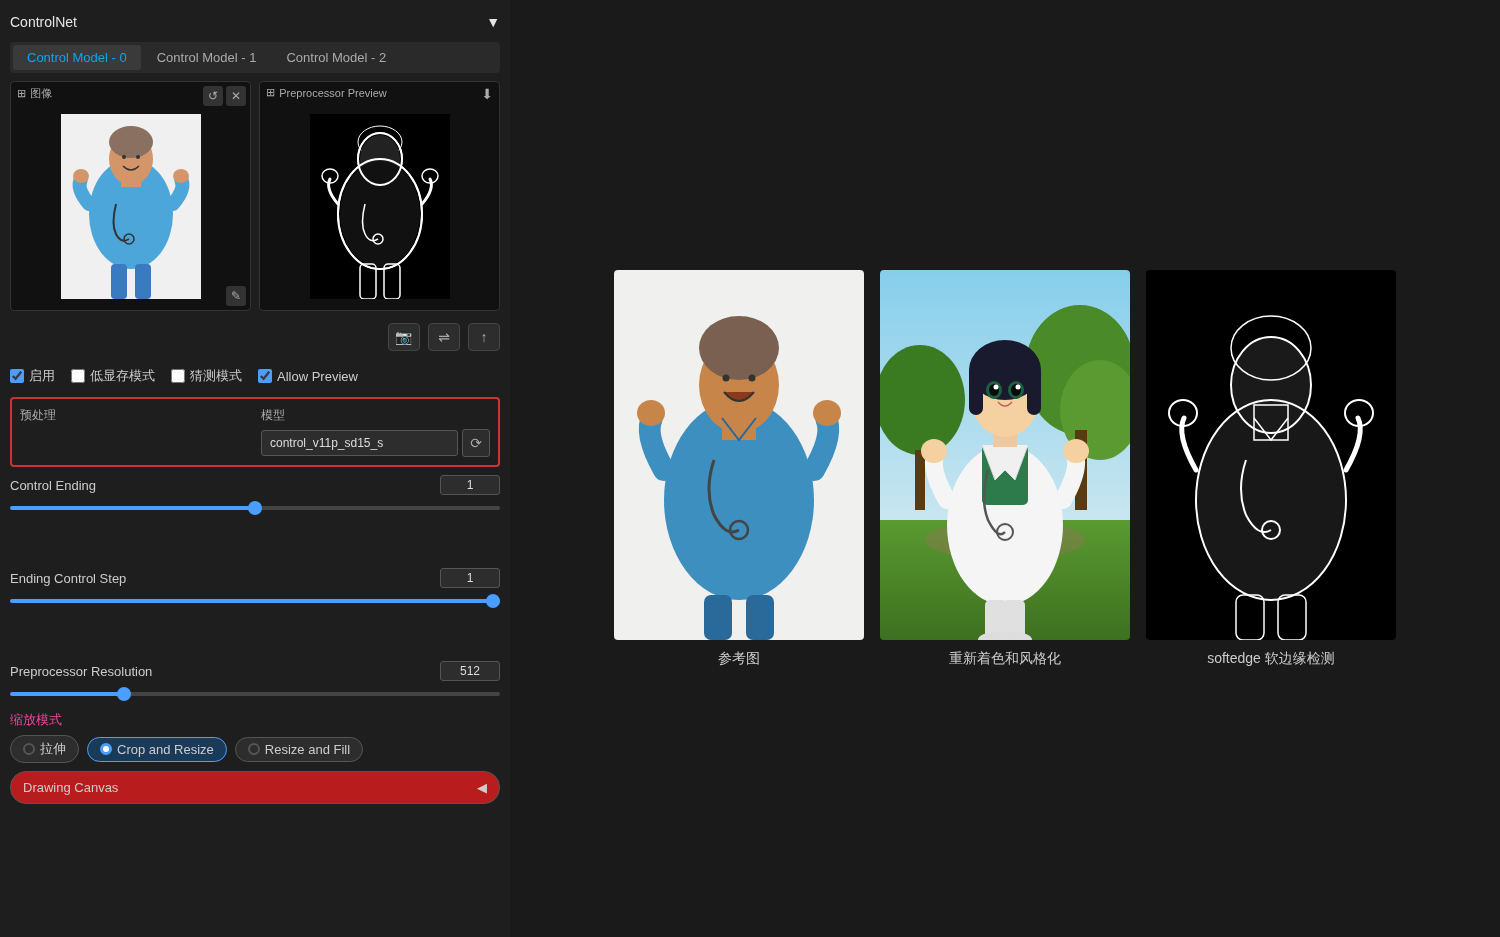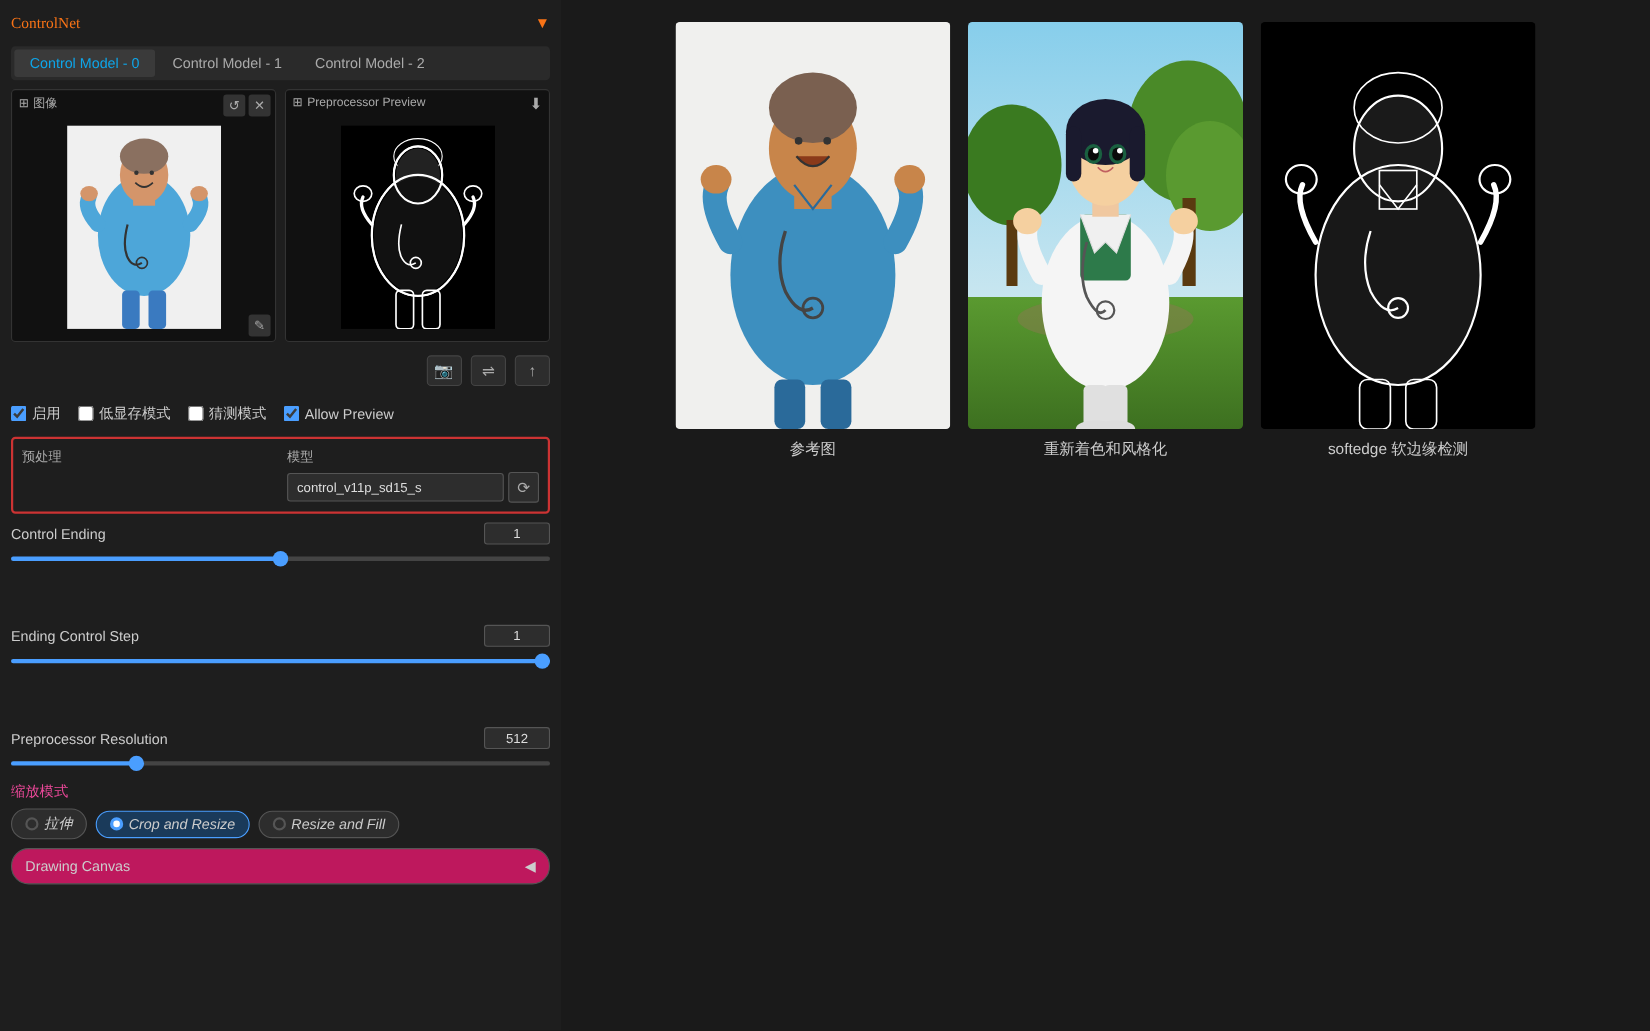--- a/index.html
+++ b/index.html
@@ -24,24 +24,23 @@
       flex-direction: column;
       gap: 8px;
       height: 937px;
       overflow-y: auto;
     }
 
     .panel-header {
       display: flex;
       justify-content: space-between;
       align-items: center;
-      color: #f97316;
+      color: #e5e5e5;
       font-size: 14px;
       padding: 4px 0;
-      font-family: Liberation Serif, serif;
     }
 
     .tabs {
       display: flex;
       gap: 2px;
       background: #2a2a2a;
       border-radius: 4px;
       padding: 3px;
     }
 
@@ -316,21 +315,20 @@
 
     .radio-item {
       display: flex;
       align-items: center;
       gap: 5px;
       cursor: pointer;
       background: #2d2d2d;
       border: 1px solid #555;
       border-radius: 16px;
       padding: 4px 12px;
-      font-style: italic;
     }
 
     .radio-item.active {
       background: #1a3a5a;
       border-color: #4a9eff;
     }
 
     .radio-dot {
       width: 12px;
       height: 12px;
@@ -352,33 +350,34 @@
       height: 6px;
       border-radius: 50%;
       background: #fff;
     }
 
     
     .drawing-canvas-row {
       display: flex;
       align-items: center;
       justify-content: space-between;
-      background: #be185d;
+      background: #b91c1c;
       border: 1px solid #555;
       border-radius: 16px;
       padding: 8px 12px;
       cursor: pointer;
     }
 
     
     .right-panel {
       flex: 1;
       display: flex;
       flex-direction: column;
       align-items: center;
+      justify-content: center;
       padding: 20px;
     }
 
     .gallery-row {
       display: flex;
       gap: 16px;
       align-items: flex-start;
     }
 
     .gallery-item {

